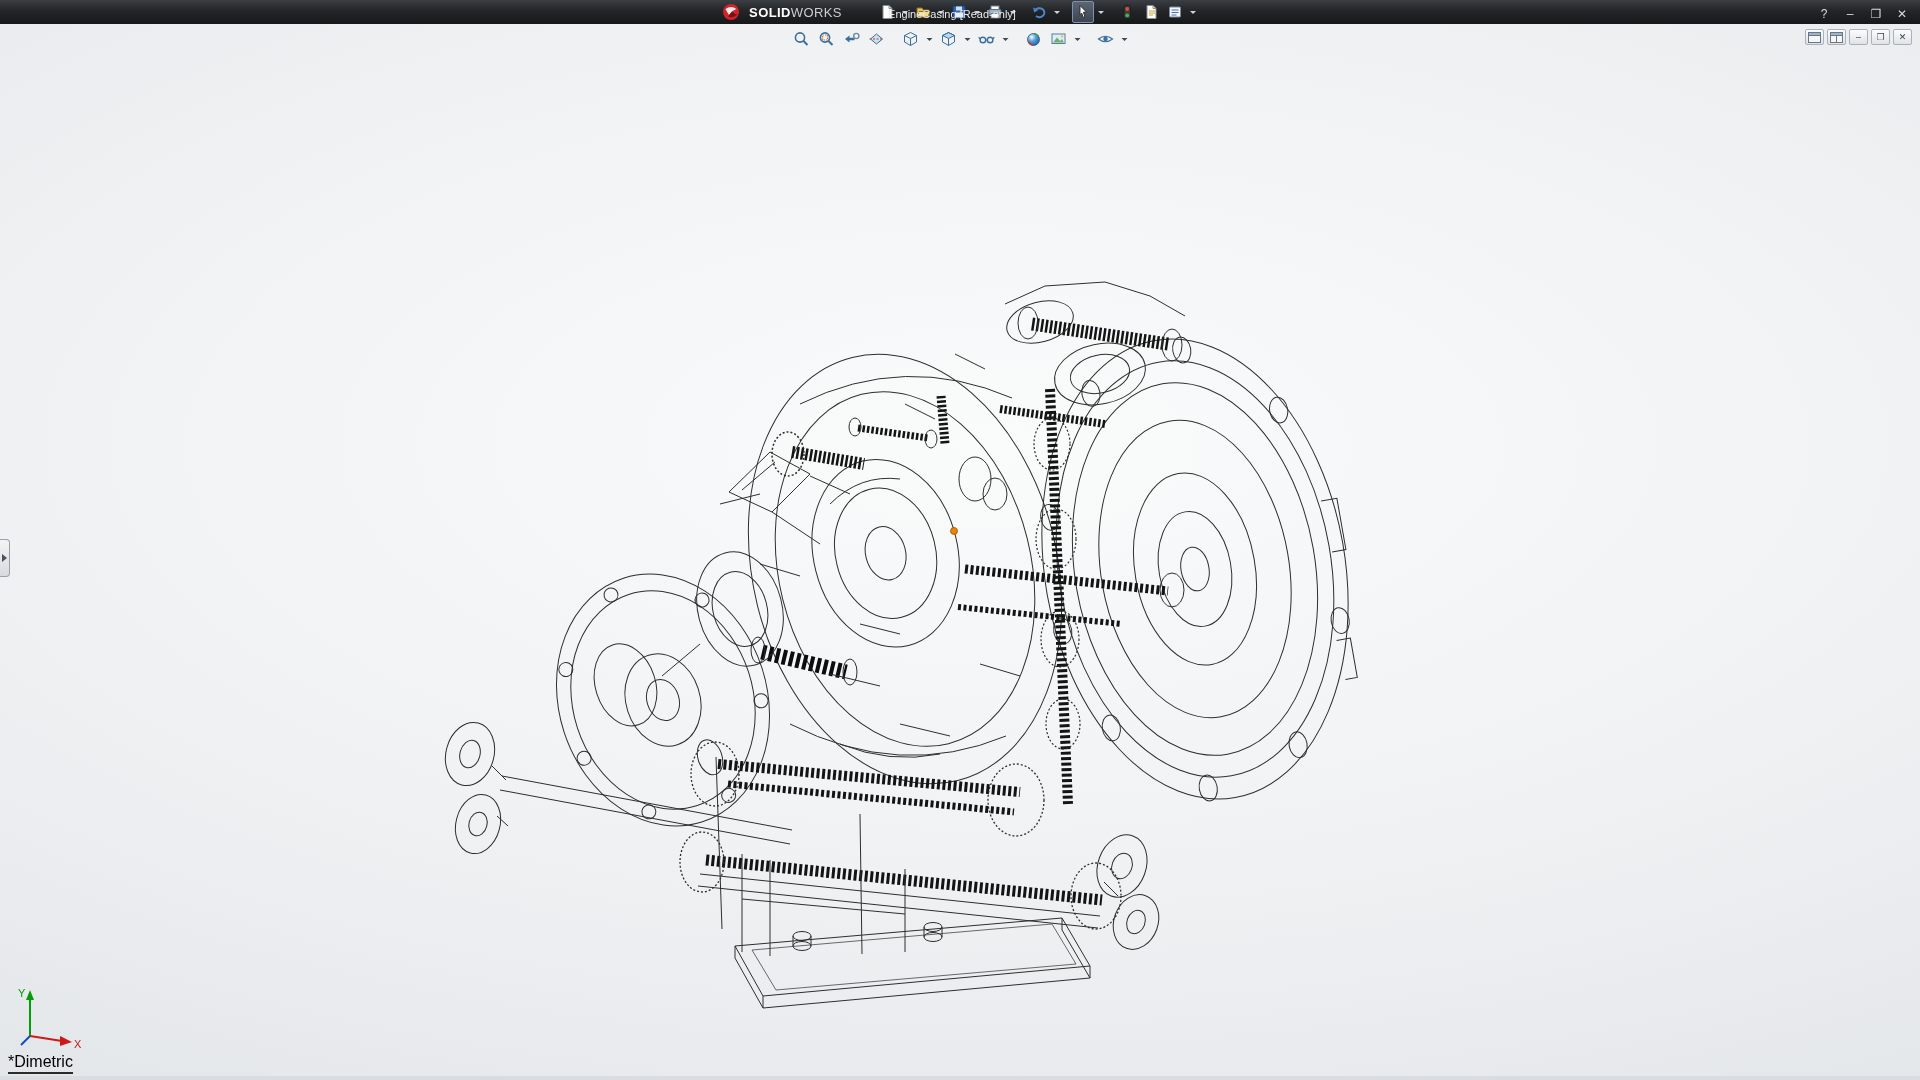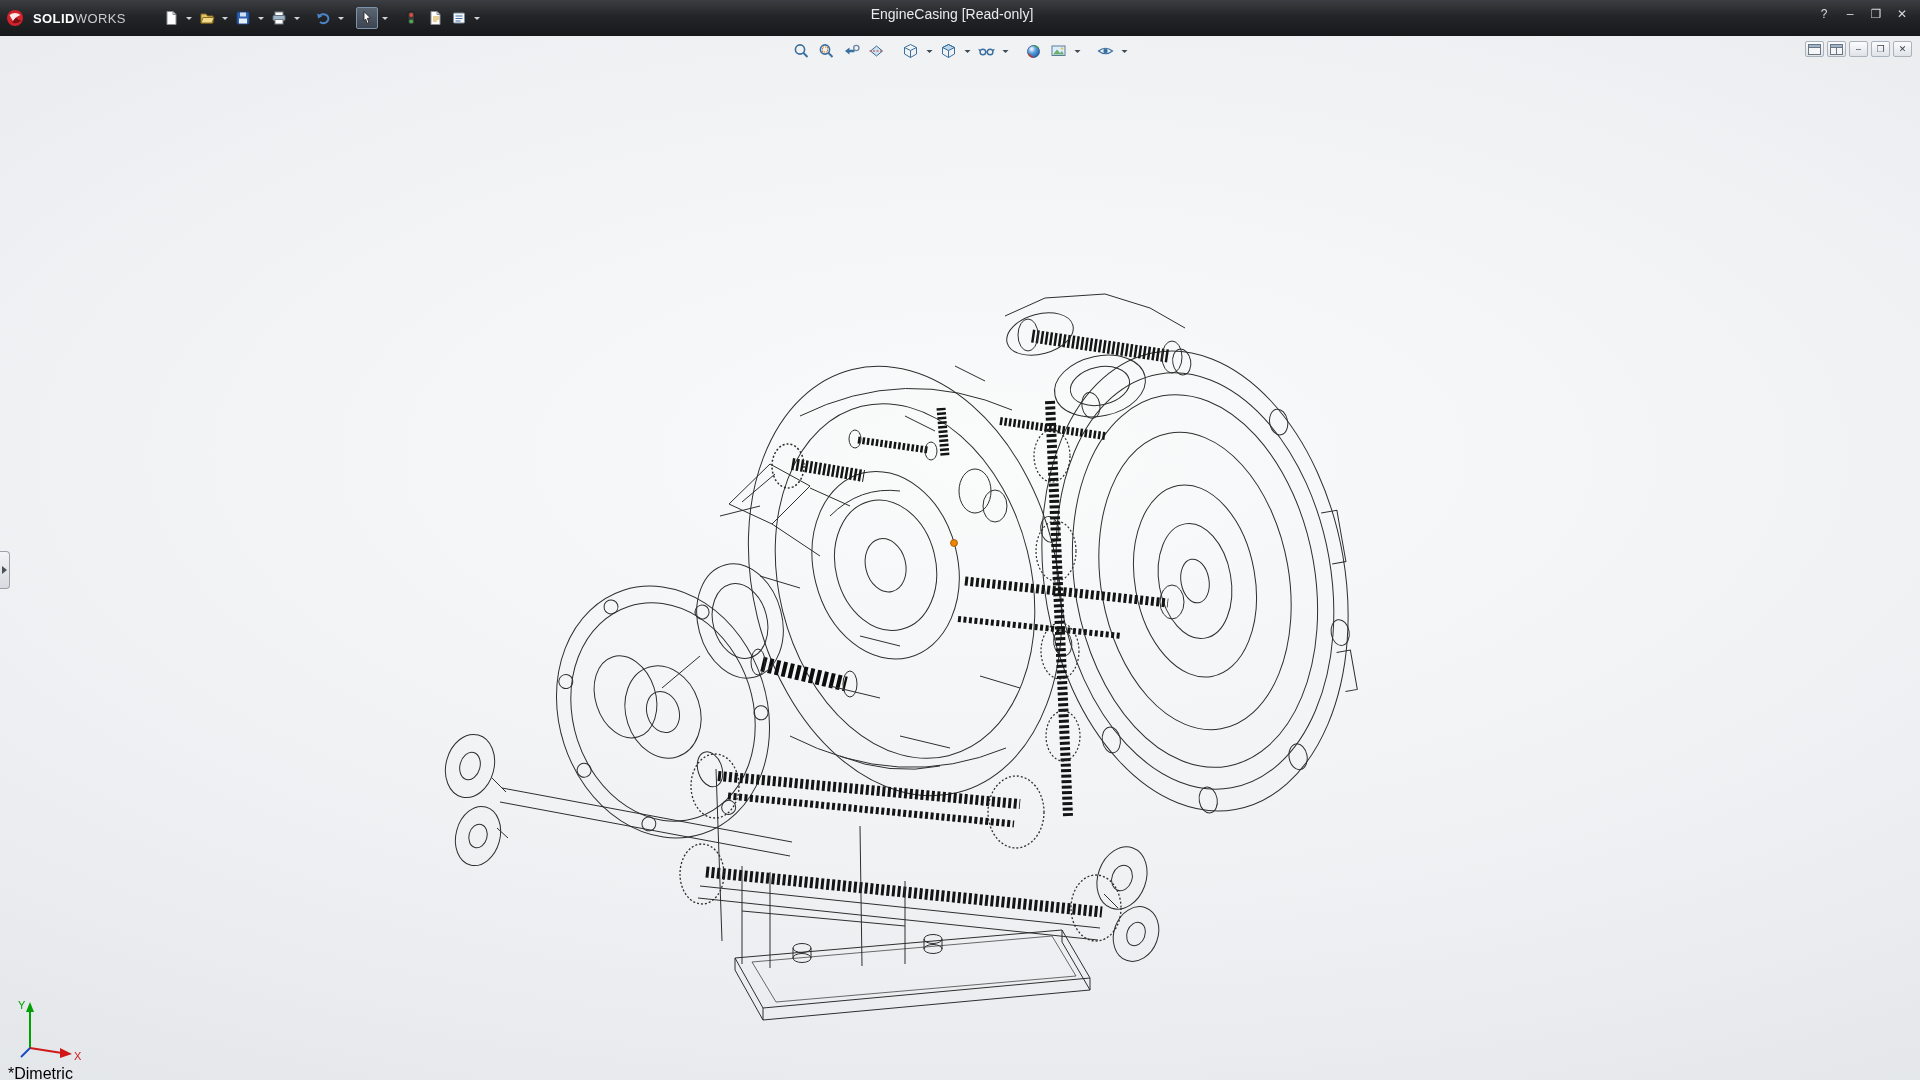--- a/index.html
+++ b/index.html
@@ -1,41 +1,41 @@
 <!DOCTYPE html>
 <html><head>
 <meta charset="utf-8">
 <style>
   * { margin:0; padding:0; box-sizing:border-box; }
   html,body { width:1920px; height:1080px; overflow:hidden; font-family:"Liberation Sans", sans-serif; user-select:none; }
   body { background:#d9dce1; }
 
   
   .titlebar {
-    position:relative; height:36px; width:100%;
+    position:relative; height:24px; width:100%;
     background:linear-gradient(#3b3e42 0%, #232528 45%, #17181a 100%);
-    display:flex; align-items:center; padding:0 6px; z-index:30;
+    display:flex; align-items:center; padding:0 6px; z-index:30;justify-content:center;
   }
   .brand { display:flex; align-items:center; gap:5px; margin-right:34px; }
   .brand-text { font-size:13px; letter-spacing:.4px; color:#fff; }
   .brand-text .b1 { font-weight:bold; color:#ffffff; }
   .brand-text .b2 { font-weight:normal; color:#c9ccd1; }
   .tb-tools { display:flex; align-items:center; gap:2px; }
   .tbtn {
     height:22px; min-width:22px; display:flex; align-items:center; justify-content:center;
     border:1px solid transparent; border-radius:2px; cursor:default;
   }
   .tbtn.pressed { border-color:#7d93ad; background:linear-gradient(#5c6673,#3c4450); }
   .chev { display:flex; align-items:center; padding:0 2px; height:22px; }
   .tri { display:inline-block; width:0; height:0; border-left:3px solid transparent; border-right:3px solid transparent; border-top:3.5px solid #cfd4da; }
   .tri.dark { border-top-color:#3c4a56; }
   .tsep { width:6px; }
   .tb-title {
     position:absolute; left:0; right:16px; top:0; height:28px; line-height:28px;
-    text-align:center; color:#e9eaec; font-size:14px; pointer-events:none;
+    text-align:center; color:#e9eaec; font-size:11px; pointer-events:none;
   }
   .tb-controls { position:absolute; right:6px; top:0; height:28px; display:flex; align-items:center; gap:2px; z-index:2; }
   .wbtn { width:24px; height:20px; color:#d7dade; font-size:12px; text-align:center; line-height:20px; border-radius:2px; }
 
   
   .viewport {
     position:relative; width:100%; height:1052px;
     background:radial-gradient(ellipse 120% 95% at 52% 40%, #fafbfb 0%, #f1f2f4 40%, #e4e7ea 75%, #d8dbe0 100%);
     overflow:hidden;
   }

